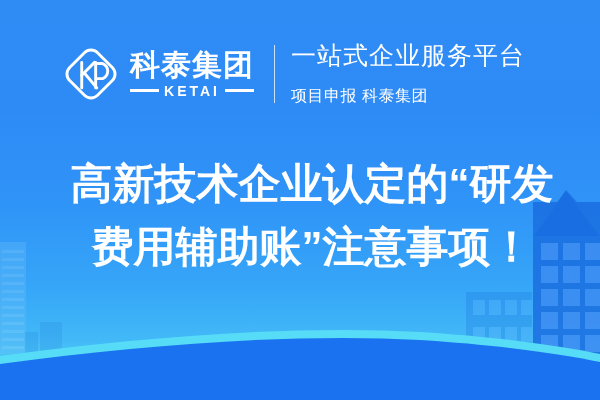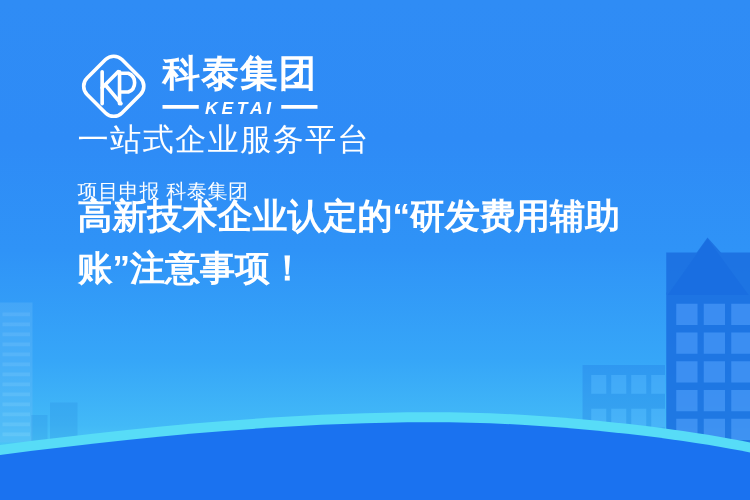--- a/index.html
+++ b/index.html
@@ -44,23 +44,22 @@
     width: 600px;
     height: 400px;
   }
 
   
   .header {
     position: absolute;
     left: 62px;
     top: 40px;
     display: flex;
-    align-items: flex-start;
+    align-items: center;
     height: 68px;
-    flex-direction: column;
   }
 
   .logo-block {
     display: flex;
     align-items: center;
   }
 
   .logo-mark {
     width: 58px;
     height: 58px;
@@ -95,21 +94,20 @@
     flex: 1 1 auto;
     min-width: 9px;
   }
   .logo-en {
     font-size: 14px;
     font-weight: bold;
     color: #ffffff;
     letter-spacing: 3px;
     padding: 0 5px;
     white-space: nowrap;
-    font-style: italic;
   }
 
   .divider {
     width: 1px;
     height: 58px;
     background: rgba(255,255,255,0.75);
     margin: 0 16px 0 20px;
   }
 
   .header-text {
@@ -133,25 +131,26 @@
     margin-top: 3px;
     white-space: nowrap;
   }
 
   
   .title {
     position: absolute;
     left: 62px;
     top: 152px;
     width: 500px;
-    font-size: 28px;
+    font-size: 42px;
     font-weight: bold;
     color: #ffffff;
     line-height: 1.5;
     letter-spacing: 0px;
+    text-align: center;
   }
 </style>
 </head>
 <body>
 
 <div class="banner">
 
   <svg class="skyline" viewBox="0 0 600 400" preserveAspectRatio="none" aria-hidden="true">
 
     <g opacity="0.30">

